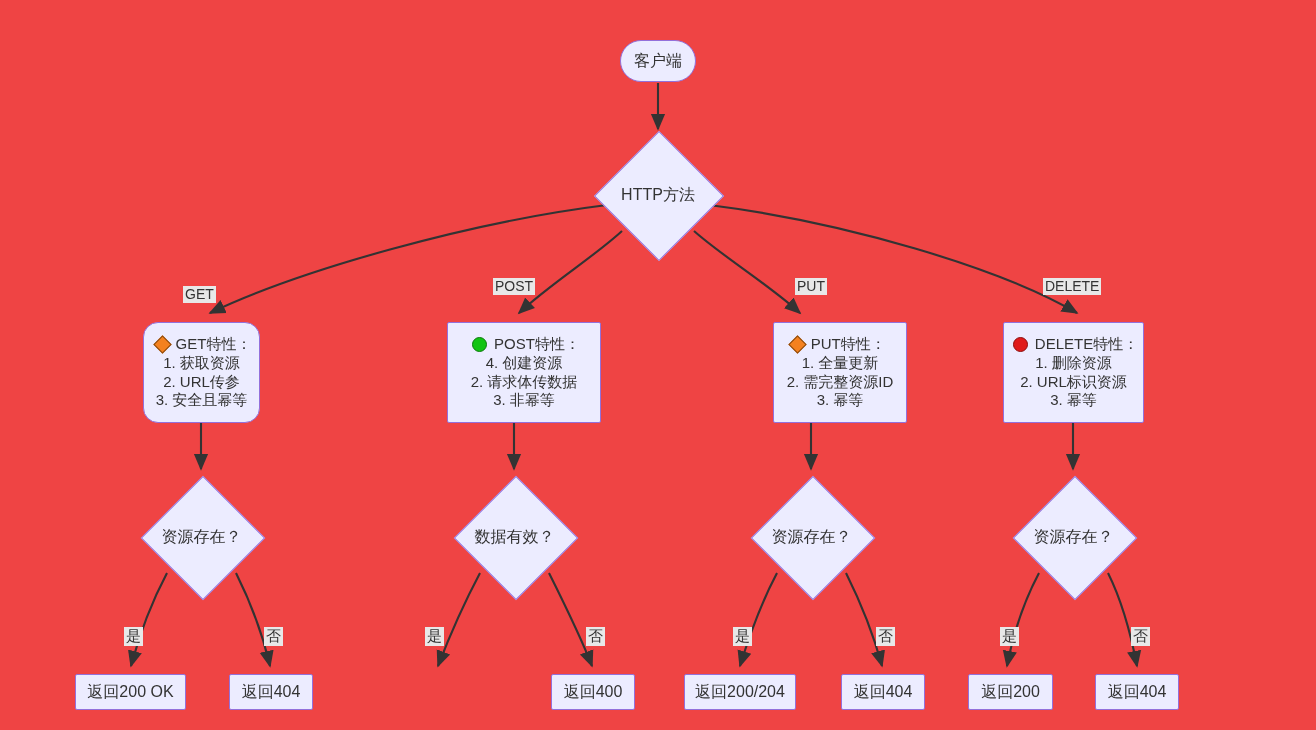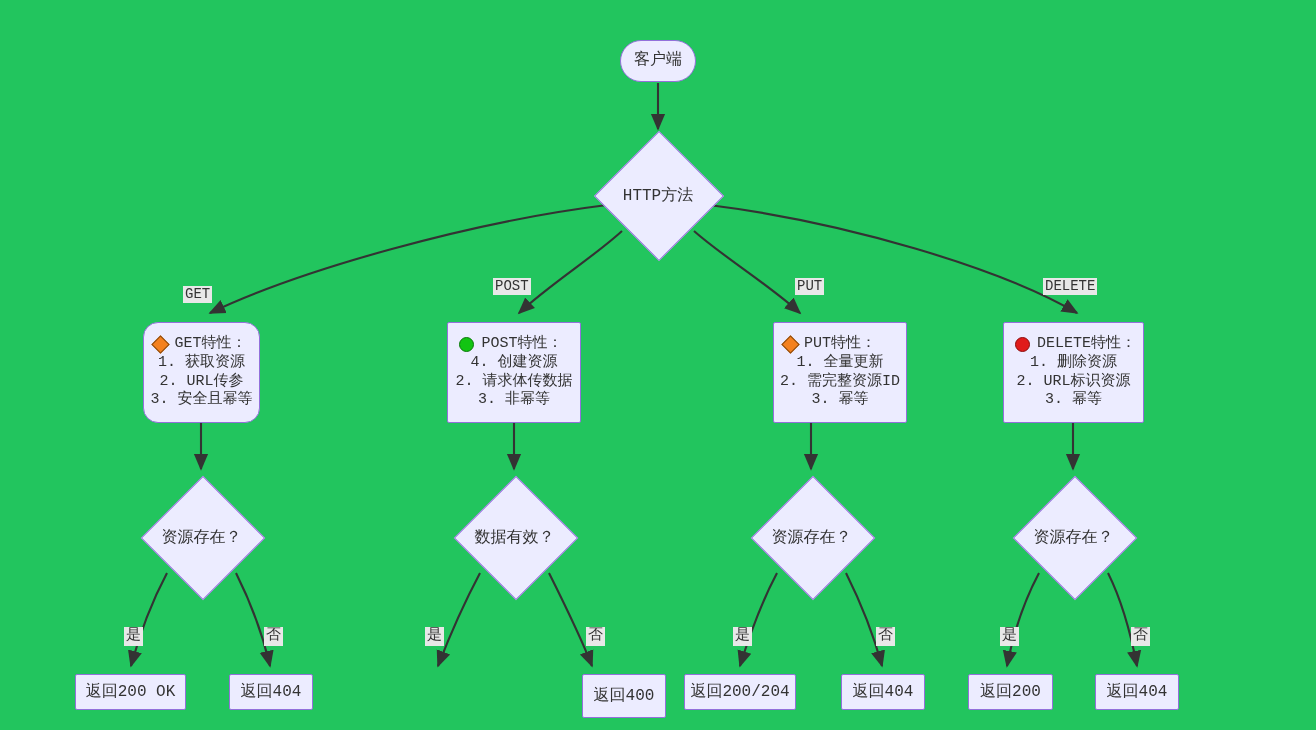--- a/index.html
+++ b/index.html
@@ -7,23 +7,22 @@
     padding: 0;
     background: #ffffff;
   }
   body {
     font-family: "Liberation Sans", "DejaVu Sans", sans-serif;
   }
   #canvas {
     position: relative;
     width: 1316px;
     height: 730px;
-    background: #22c55e;
+    background: #ef4444;
     overflow: hidden;
-    font-family: Liberation Mono, monospace;
   }
   #edges {
     position: absolute;
     left: 0;
     top: 0;
     width: 1316px;
     height: 730px;
     pointer-events: none;
   }
   .node {
@@ -182,21 +181,21 @@
       <span class="feature-head">
         <span class="bullet bullet-diamond-orange"></span>
         <span>GET特性：</span>
       </span>
       <span class="feature-body">1. 获取资源</span>
       <span class="feature-body">2. URL传参</span>
       <span class="feature-body">3. 安全且幂等</span>
     </span>
   </div>
 
-  <div class="node node-rect" style="left:447px; top:322px; width:134px; height:101px; flex-direction:column; justify-content:center;">
+  <div class="node node-rect" style="left:447px; top:322px; width:154px; height:101px; flex-direction:column; justify-content:center;">
     <span class="feature-lines">
       <span class="feature-head">
         <span class="bullet bullet-circle-green"></span>
         <span>POST特性：</span>
       </span>
       <span class="feature-body">4. 创建资源</span>
       <span class="feature-body">2. 请求体传数据</span>
       <span class="feature-body">3. 非幂等</span>
     </span>
   </div>
@@ -247,21 +246,21 @@
 
   <div class="node node-rect small" style="left:75px; top:674px; width:111px; height:36px;">
     <span>返回200 OK</span>
   </div>
 
   <div class="node node-rect small" style="left:229px; top:674px; width:84px; height:36px;">
     <span>返回404</span>
   </div>
 
 
-  <div class="node node-rect small" style="left:551px; top:674px; width:84px; height:44px;margin-left:31px;">
+  <div class="node node-rect small" style="left:551px; top:674px; width:84px; height:36px;">
     <span>返回400</span>
   </div>
 
   <div class="node node-rect small" style="left:684px; top:674px; width:112px; height:36px;">
     <span>返回200/204</span>
   </div>
 
   <div class="node node-rect small" style="left:841px; top:674px; width:84px; height:36px;">
     <span>返回404</span>
   </div>

